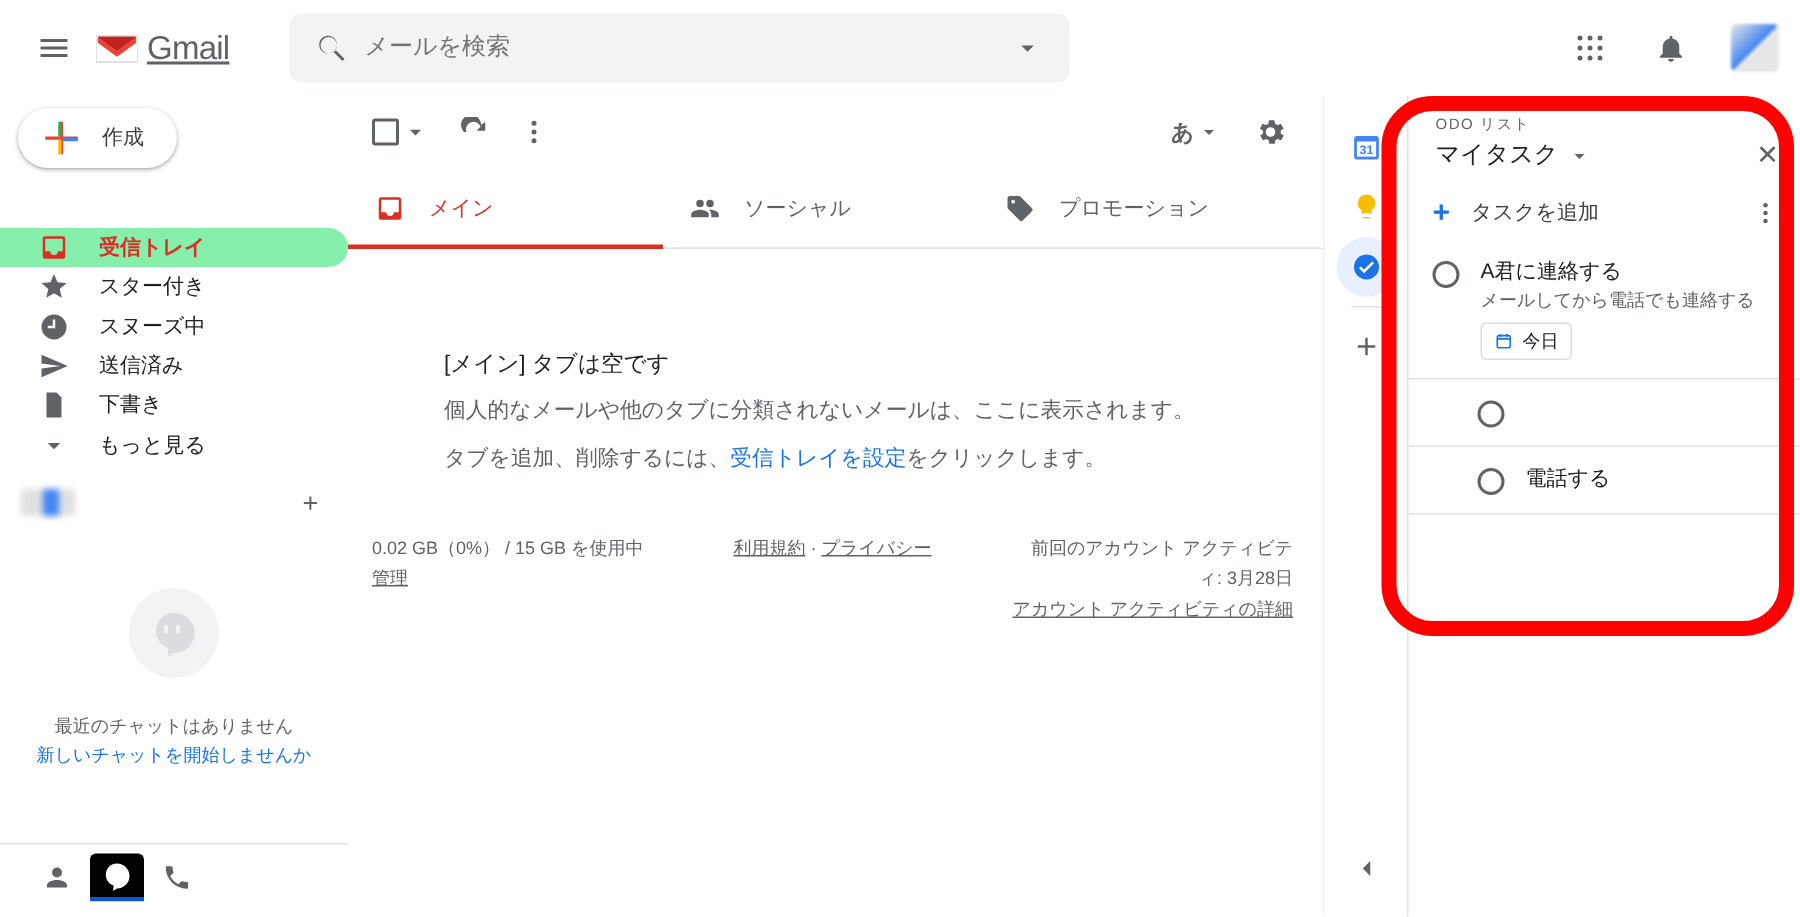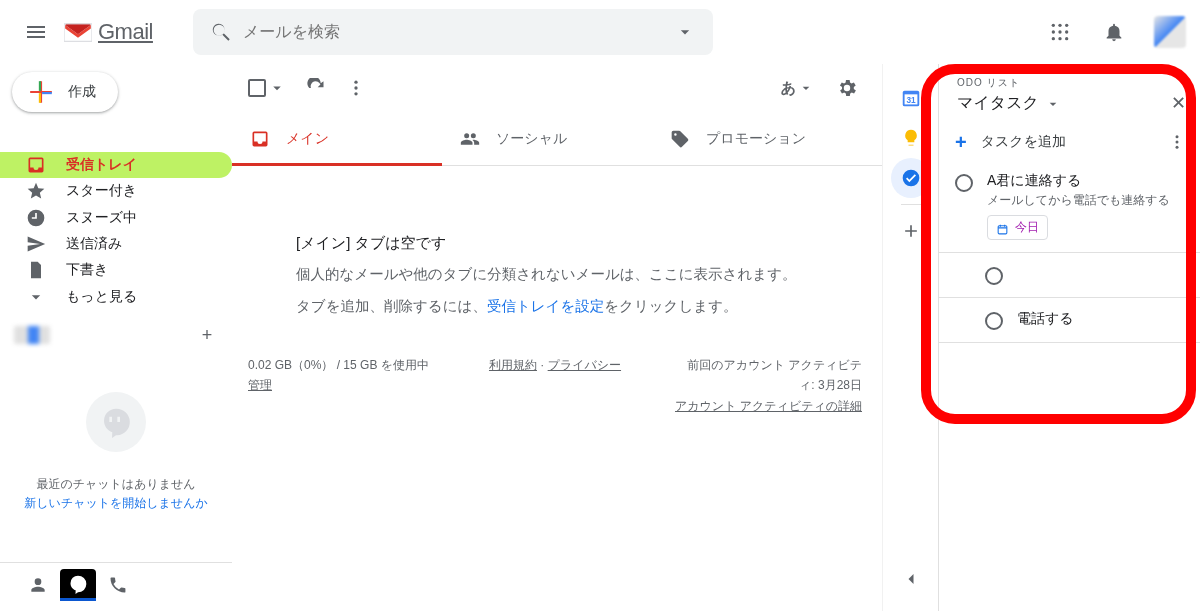--- a/index.html
+++ b/index.html
@@ -26,21 +26,21 @@
   
   .body { display:flex; flex:1; min-height:0;}
   .sidebar { width:232px; display:flex; flex-direction:column; }
   .compose {
     margin:8px 12px 16px 12px; height:48px; border-radius:24px; background:#fff;
     box-shadow:0 1px 2px rgba(60,64,67,.3),0 1px 3px 1px rgba(60,64,67,.15);
     display:flex; align-items:center; gap:14px; padding:0 22px 0 16px; cursor:pointer;
     font-size:14px; color:#3c4043; width:fit-content;justify-content:center;
   }
   .nav-item { height:32px; display:flex; align-items:center; gap:20px; padding-left:26px; border-radius:0 16px 16px 0; cursor:pointer; color:#202124;}
-  .nav-item.active { background:#bef264; color:#d93025; font-weight:bold;margin-top:24px;}
+  .nav-item.active { background:#86efac; color:#d93025; font-weight:bold;margin-top:24px;}
   .nav-item.active svg { fill:#d93025;}
   .nav-item svg { width:20px; height:20px; fill:#5f6368;}
   .label-row { display:flex; align-items:center; justify-content:space-between; padding:6px 14px 6px 14px; margin-top:8px; }
   .label-swatch { width:36px; height:18px; background:linear-gradient(90deg,#e0e0e0 40%,#4285f4 40%,#4285f4 70%,#e0e0e0 70%); filter:blur(2px); border-radius:2px;}
   .plus-label { width:22px; height:22px; display:flex; align-items:center; justify-content:center; color:#5f6368; cursor:pointer; font-size:18px;}
   .hangouts { margin-top:auto; display:flex; flex-direction:column; align-items:center; padding-bottom:6px;}
   .hangouts-avatar { width:60px; height:60px; border-radius:50%; background:#f1f3f4; display:flex; align-items:center; justify-content:center; margin-top:40px;}
   .hangouts-text { font-size:12px; color:#5f6368; margin-top:24px; }
   .hangouts-link { font-size:12px; color:#1a73e8; cursor:pointer; margin-top:2px;}
   .hangouts-bar { display:flex; gap:4px; margin-top:50px; align-items:center; border-top:1px solid #e0e0e0; width:100%; justify-content:flex-start; padding:6px 0 4px 20px;}
@@ -88,21 +88,21 @@
   .add-row { display:flex; align-items:center; justify-content:space-between; padding:10px 14px 10px 16px; }
   .add-left { display:flex; align-items:center; gap:14px; cursor:pointer;}
   .add-plus { color:#1a73e8; font-size:20px; font-weight:bold; line-height:1;}
   .add-text { color:#3c4043; font-size:14px;}
   .task-item { display:flex; padding:10px 12px 10px 16px; gap:14px;}
   .task-item.sub { padding-left:46px;}
   .task-radio { width:18px; height:18px; border:2px solid #5f6368; border-radius:50%; flex-shrink:0; margin-top:2px; cursor:pointer;}
   .task-body { flex:1;}
   .task-title { color:#202124; font-size:14px;}
   .task-desc { color:#5f6368; font-size:12px; margin-top:2px;}
-  .task-chip { display:inline-flex; align-items:flex-end; gap:6px; border:1px solid #dadce0; border-radius:4px; padding:3px 8px; font-size:12px; color:#a21caf; margin-top:6px;font-family:Liberation Mono, monospace;}
+  .task-chip { display:inline-flex; align-items:center; gap:6px; border:1px solid #dadce0; border-radius:4px; padding:3px 8px; font-size:12px; color:#0f172a; margin-top:6px;font-family:Liberation Mono, monospace;}
   .task-sep { height:1px; background:#e0e0e0; margin:2px 0;}
   
   .highlight-box { position:absolute; top:0px; left:-18px; right:4px; height:360px; border:10px solid #ff0000; border-radius:34px; pointer-events:none;}
 
   svg { display:block;}
 </style>
 </head>
 <body>
 
 <div class="root">

